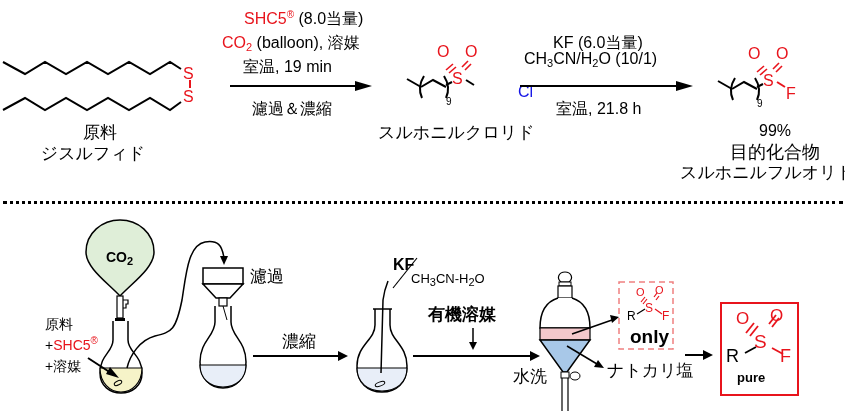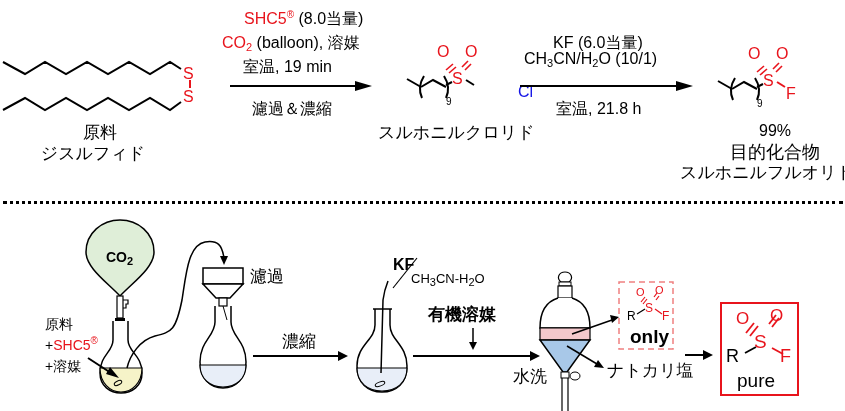--- a/index.html
+++ b/index.html
@@ -210,14 +210,14 @@
   <div class="abs red" style="left:645px;top:301px;font-size:12px;">S</div>
   <div class="abs" style="left:627px;top:309px;font-size:12px;">R</div>
   <div class="abs red" style="left:662px;top:309px;font-size:12px;">F</div>
   <div class="abs" style="left:630px;top:326px;font-size:19px;font-weight:bold;">only</div>
 
   <div class="abs red" style="left:736px;top:309px;font-size:17px;">O</div>
   <div class="abs red" style="left:770px;top:306px;font-size:17px;">O</div>
   <div class="abs red" style="left:754px;top:331px;font-size:19px;">S</div>
   <div class="abs" style="left:726px;top:346px;font-size:18px;">R</div>
   <div class="abs red" style="left:780px;top:346px;font-size:18px;">F</div>
-  <div class="abs" style="left:737px;top:370px;font-size:19px;font-weight:normal;">pure</div>
+  <div class="abs" style="left:737px;top:370px;font-size:13px;font-weight:bold;">pure</div>
 </div>
 
 </body></html>

